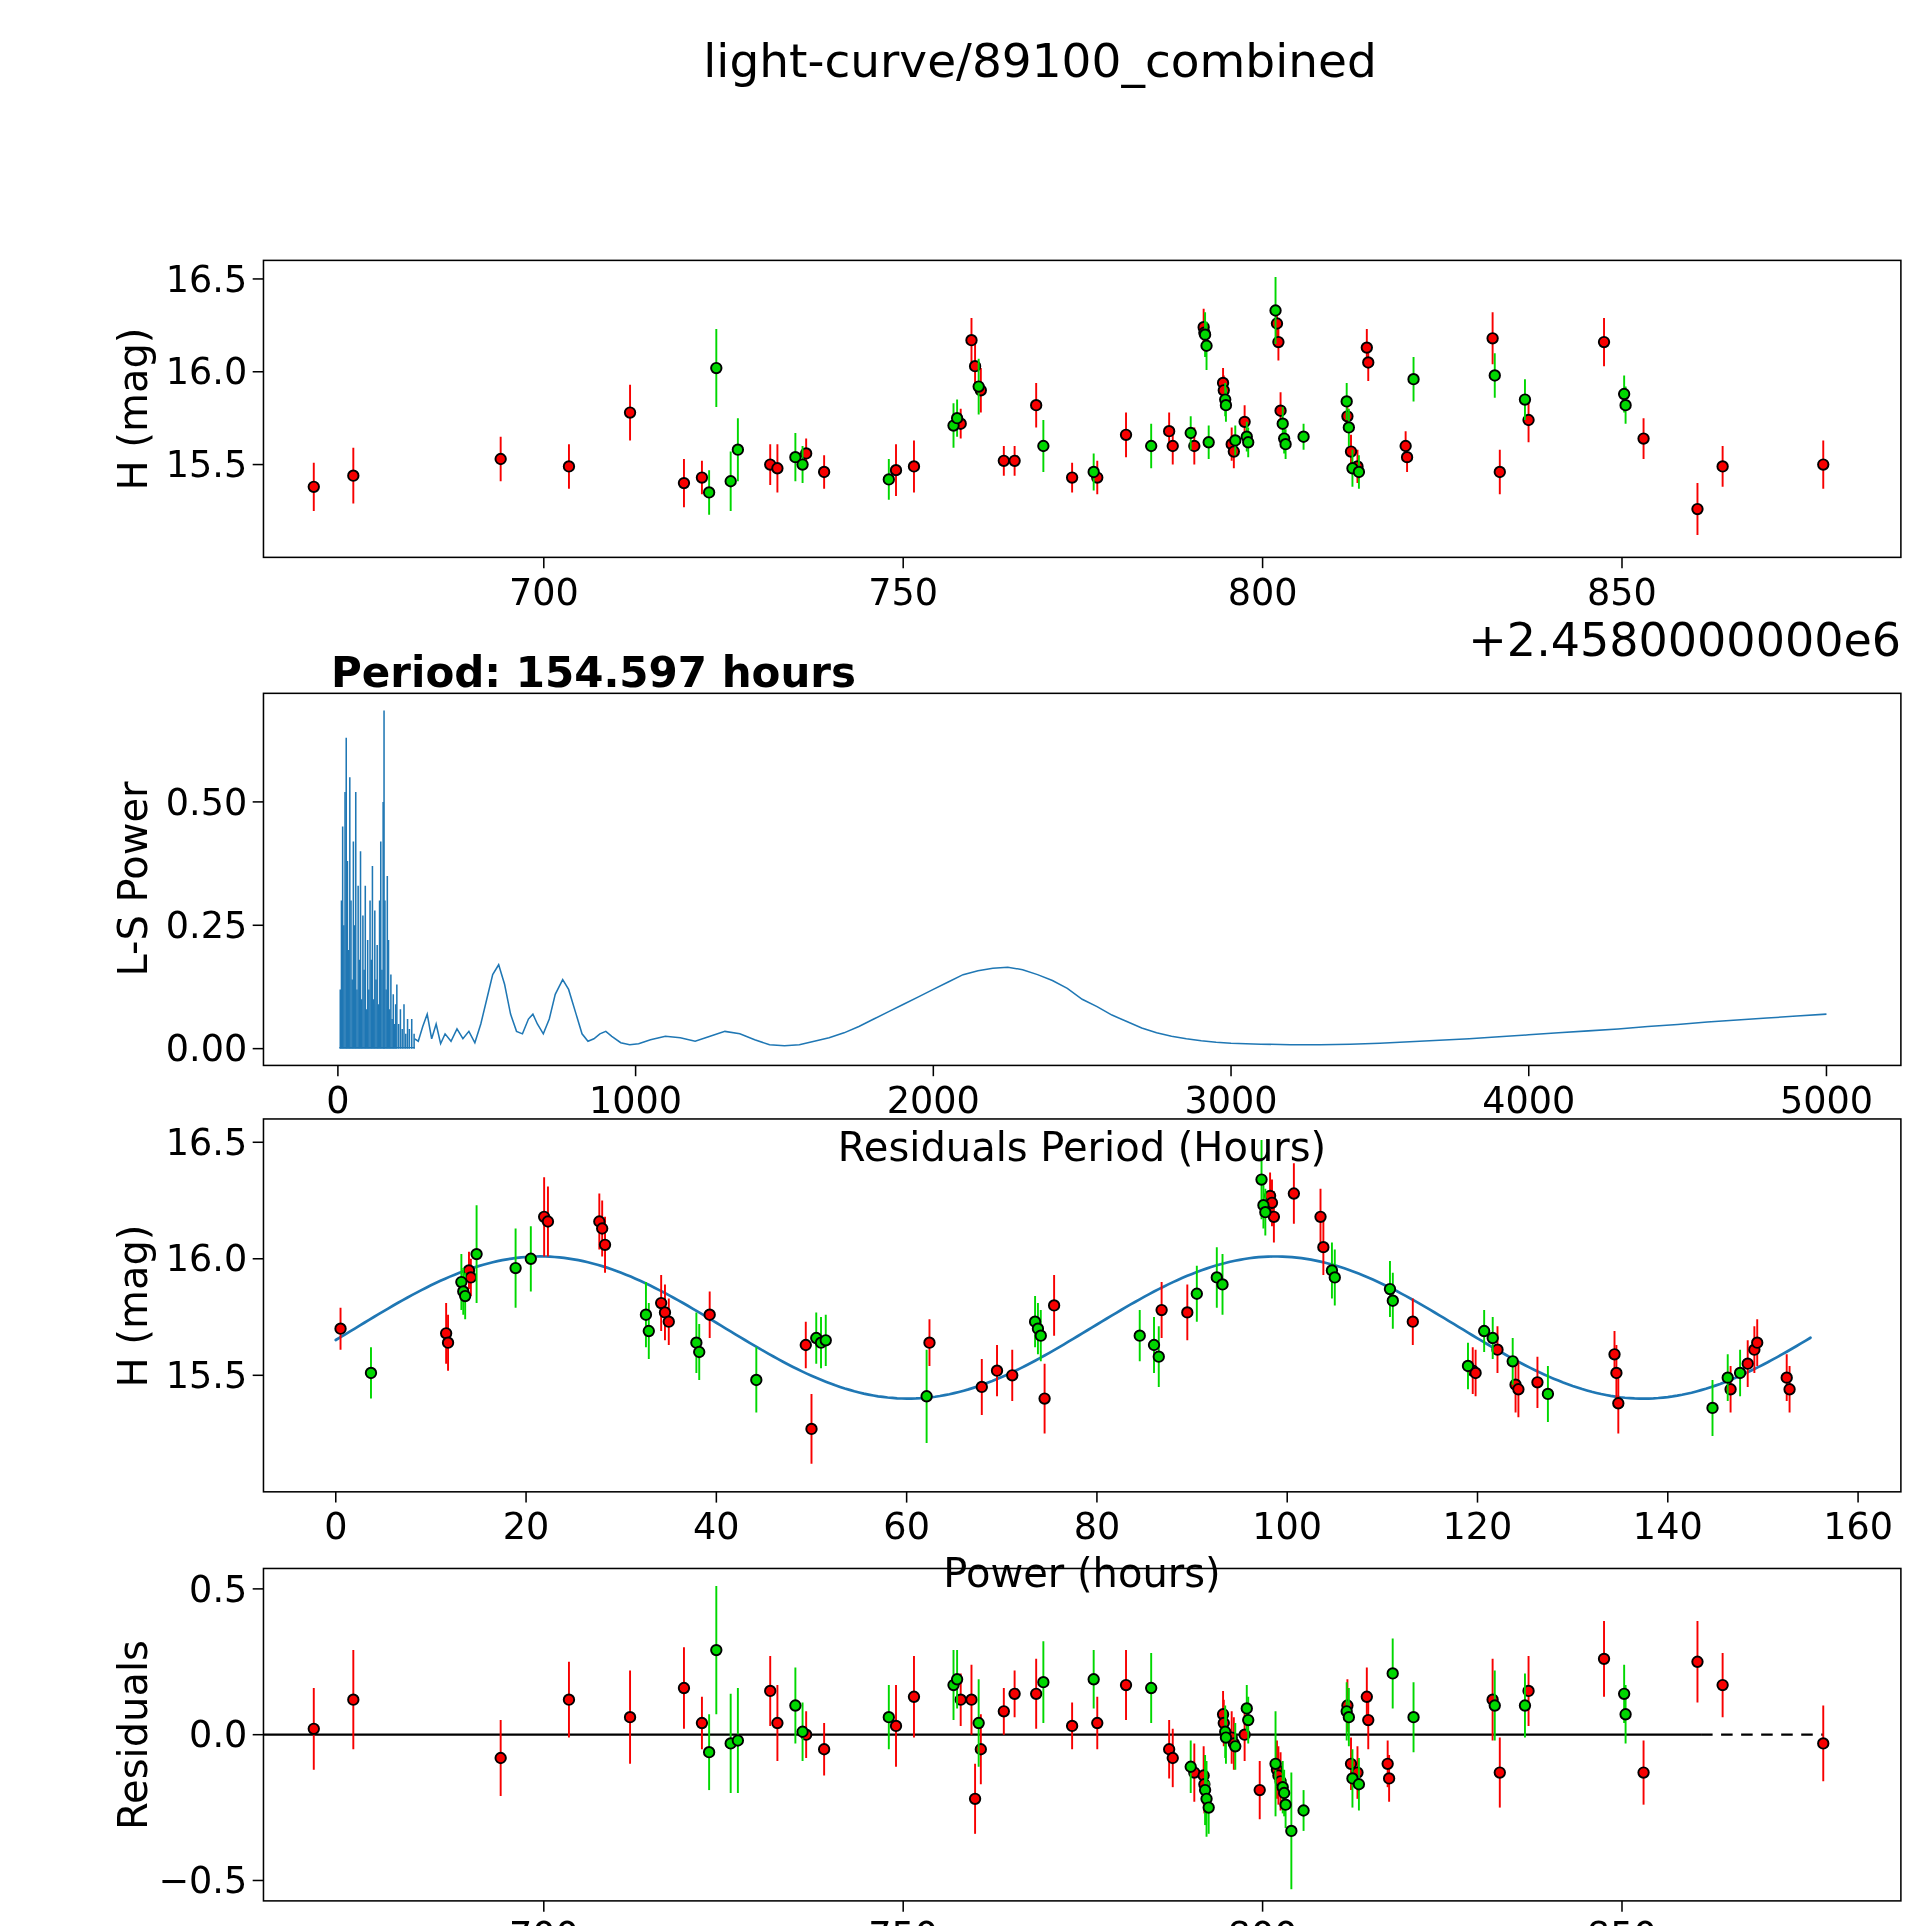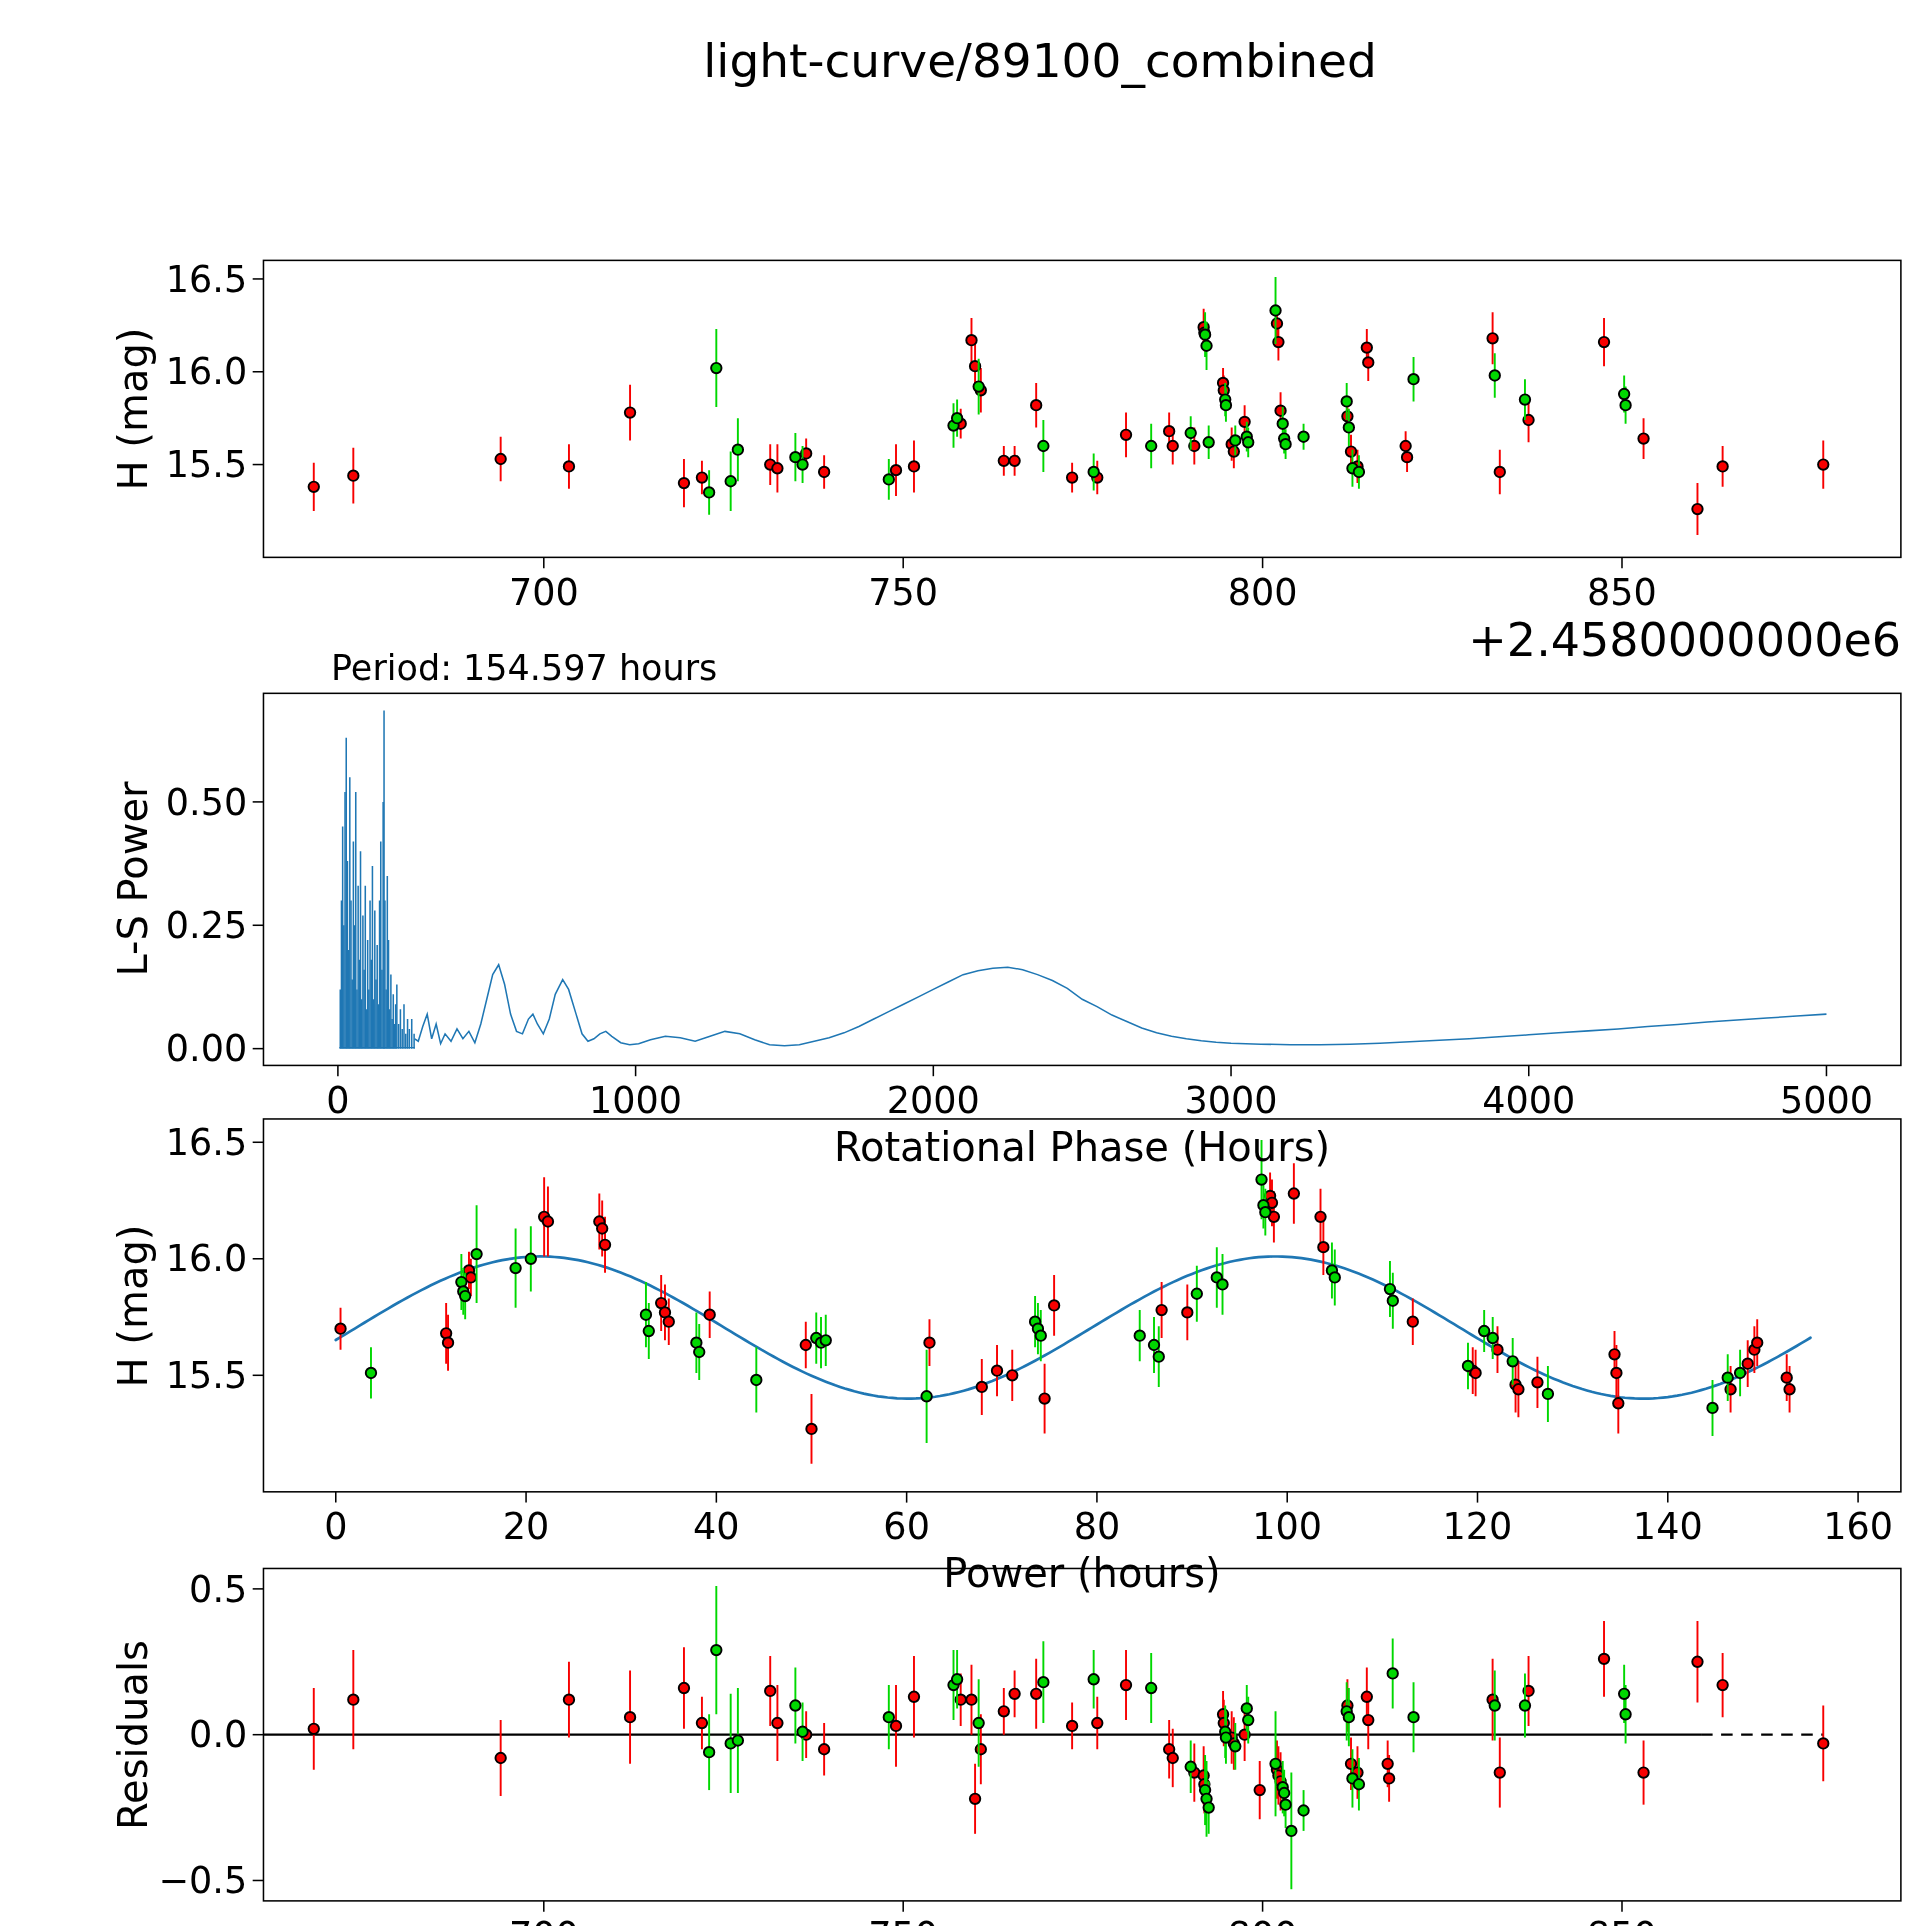--- a/index.html
+++ b/index.html
@@ -6,21 +6,21 @@
   .page{position:relative;width:2080px;height:2080px;background:#ffffff;
         font-family:"DejaVu Sans",sans-serif;color:#000;overflow:hidden;}
   .fig-title{position:absolute;left:0;top:33px;width:2080px;text-align:center;
         font-size:47px;white-space:nowrap;}
   .ylab{position:absolute;transform:translate(-50%,-50%) rotate(-90deg);
         font-size:40px;white-space:nowrap;}
   .xlab{position:absolute;left:263px;width:1638px;text-align:center;
         font-size:40px;white-space:nowrap;}
   .xoff{position:absolute;left:263px;width:1638px;text-align:right;
         font-size:46px;white-space:nowrap;}
-  .annot{position:absolute;font-size:35px;white-space:nowrap;}
+  .annot{position:absolute;font-size:42px;white-space:nowrap;font-weight:bold;}
   svg{position:absolute;left:0;top:0;}
   svg text{font-family:"DejaVu Sans",sans-serif;fill:#000;}
 </style>
 </head>
 <body>
 
 <div class="page">
   <svg id="chart-canvas" width="2080" height="2080" viewBox="0 0 5400 5400">
       <defs>
         <clipPath id="clip0">
@@ -733,18 +733,18 @@
 
   <div class="ylab" style="left:133px;top:409px;">H (mag)</div>
   <div class="ylab" style="left:133px;top:879px;">L-S Power</div>
   <div class="ylab" style="left:133px;top:1306px;">H (mag)</div>
   <div class="ylab" style="left:133px;top:1735px;">Residuals</div>
 
   <div class="xoff" style="top:613px;">+2.4580000000e6</div>
 
   <div class="annot" style="left:331px;top:648px;">Period: 154.597 hours</div>
 
-  <div class="xlab" style="top:1124px;">Rotational Phase (Hours)</div>
+  <div class="xlab" style="top:1124px;">Residuals Period (Hours)</div>
 
   <div class="xlab" style="top:1550px;">Power (hours)</div>
 
 </div>
 
 
 </body></html>

